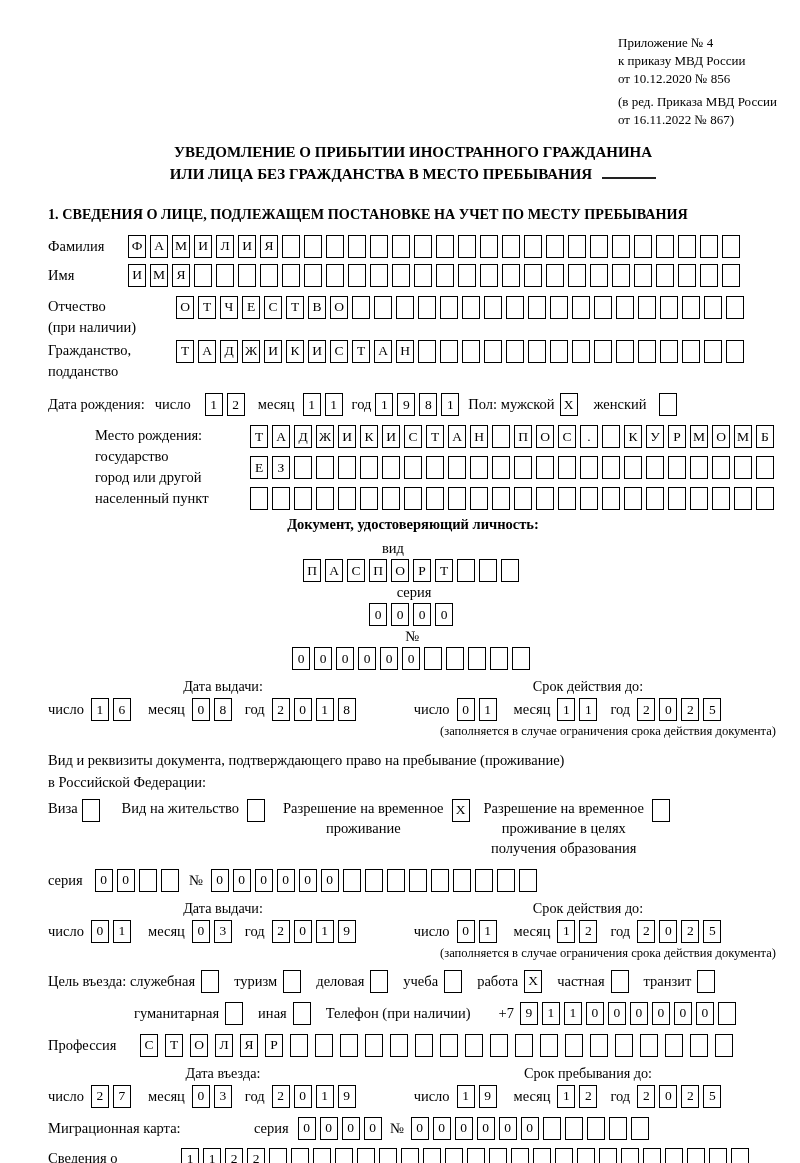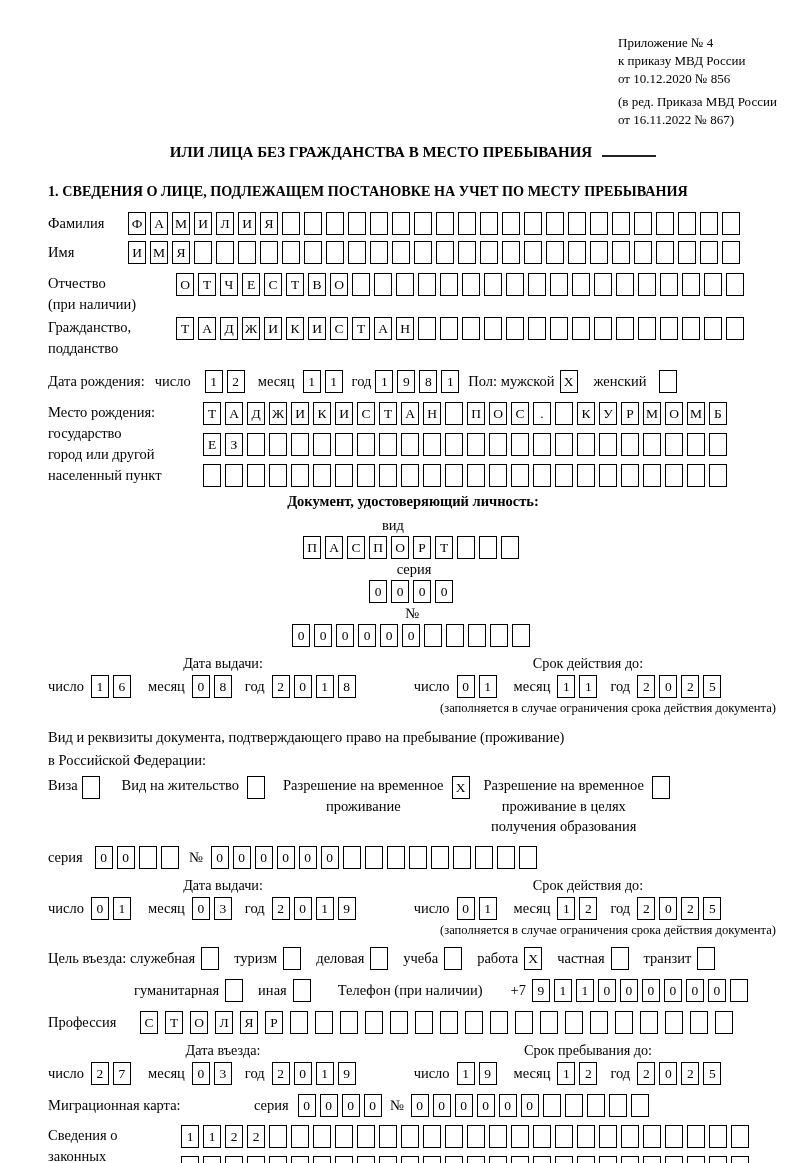--- a/index.html
+++ b/index.html
@@ -62,20 +62,21 @@
     <div>к приказу МВД России</div>
     <div>от 10.12.2020 № 856</div>
     <div class="rev">
       <div>(в ред. Приказа МВД России</div>
       <div>от 16.11.2022 № 867)</div>
     </div>
   </div>
 
 
   <div class="title">
+    <div>УВЕДОМЛЕНИЕ О ПРИБЫТИИ ИНОСТРАННОГО ГРАЖДАНИНА</div>
     <div><span>ИЛИ ЛИЦА БЕЗ ГРАЖДАНСТВА В МЕСТО ПРЕБЫВАНИЯ</span><span class="blank-line"></span></div>
   </div>
 
   <div class="sec-heading">1. СВЕДЕНИЯ О ЛИЦЕ, ПОДЛЕЖАЩЕМ ПОСТАНОВКЕ НА УЧЕТ ПО МЕСТУ ПРЕБЫВАНИЯ</div>
 
   <div class="frow" style="margin-top:12px;">
     <span class="flabel w80">Фамилия</span>
     <span class="cells">
         <span class="cell">Ф</span>
         <span class="cell">А</span>
@@ -232,21 +233,21 @@
     <span class="flabel" style="margin-left:5px;margin-right:5px;">Пол: мужской</span>
     <span class="cells">
         <span class="cell">X</span>
       </span>
     <span class="flabel" style="margin-left:12px;margin-right:12px;">женский</span>
     <span class="cells">
         <span class="cell"></span>
       </span>
   </div>
 
-  <div class="frow top" style="margin-top:9px;">
+  <div class="frow top" style="margin-top:9px;justify-content:flex-end;">
     <span class="flabel w155">
       <span>Место рождения:</span><br>
       <span>государство</span><br>
       <span>город или другой</span><br>
       <span>населенный пункт</span>
     </span>
     <span class="stack">
       <span class="cells">
           <span class="cell">Т</span>
           <span class="cell">А</span>
@@ -557,21 +558,21 @@
   </div>
   <div class="purpose" style="margin-left:86px;">
     <span class="plabel">гуманитарная</span>
     <span class="cells">
         <span class="cell"></span>
       </span>
     <span class="plabel">иная</span>
     <span class="cells">
         <span class="cell"></span>
       </span>
-    <span class="plabel" style="margin-left:12px;">Телефон (при наличии)</span>
+    <span class="plabel" style="margin-left:0;">Телефон (при наличии)</span>
     <span class="plabel" style="margin-left:22px;">+7</span>
     <span class="cells">
         <span class="cell">9</span>
         <span class="cell">1</span>
         <span class="cell">1</span>
         <span class="cell">0</span>
         <span class="cell">0</span>
         <span class="cell">0</span>
         <span class="cell">0</span>
         <span class="cell">0</span>

